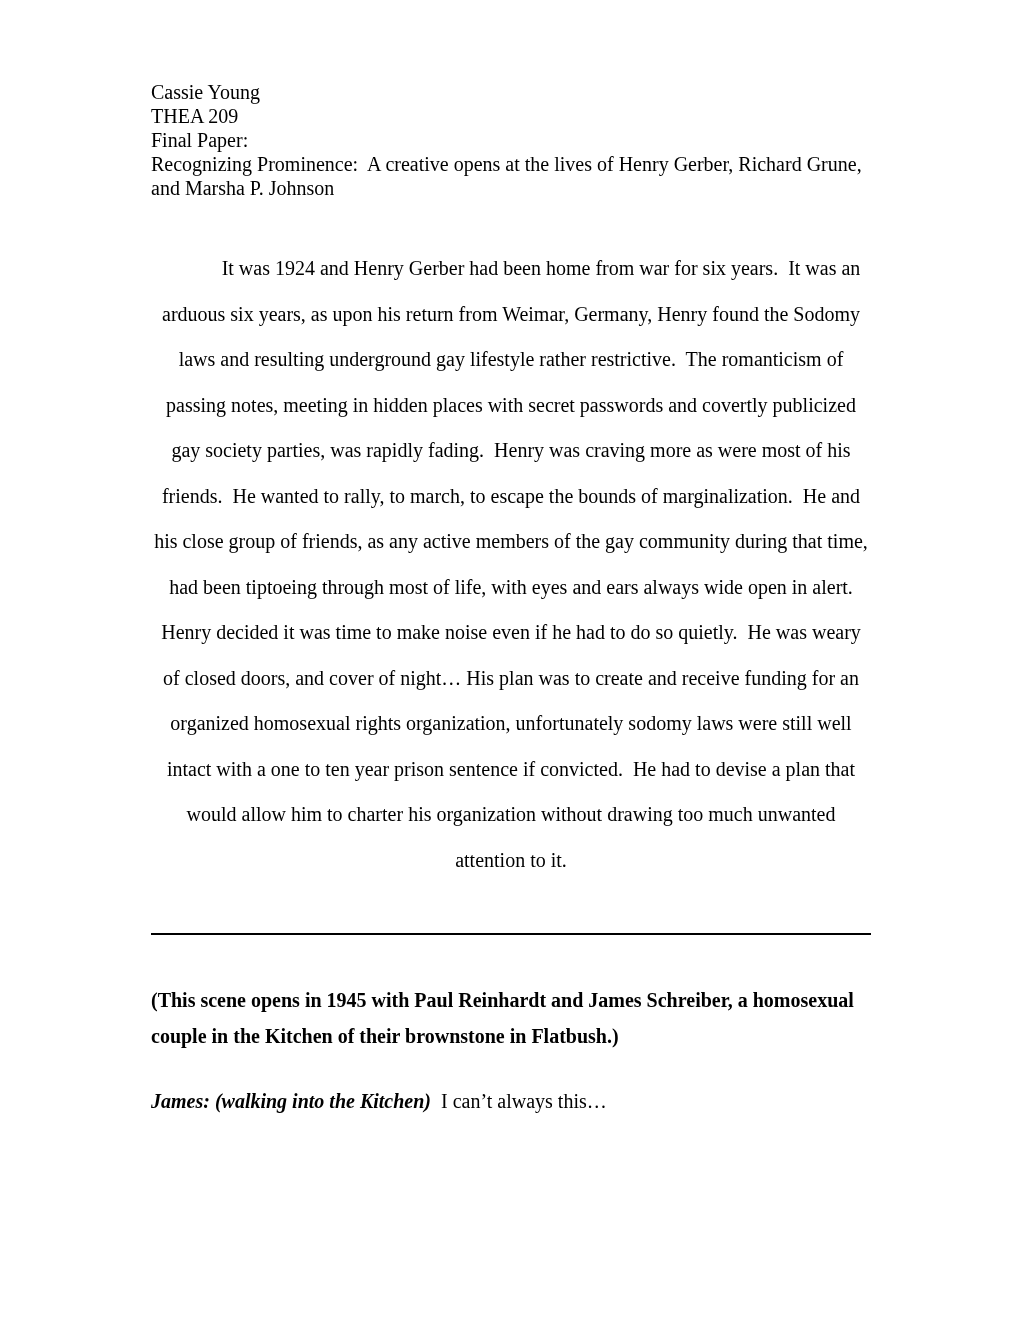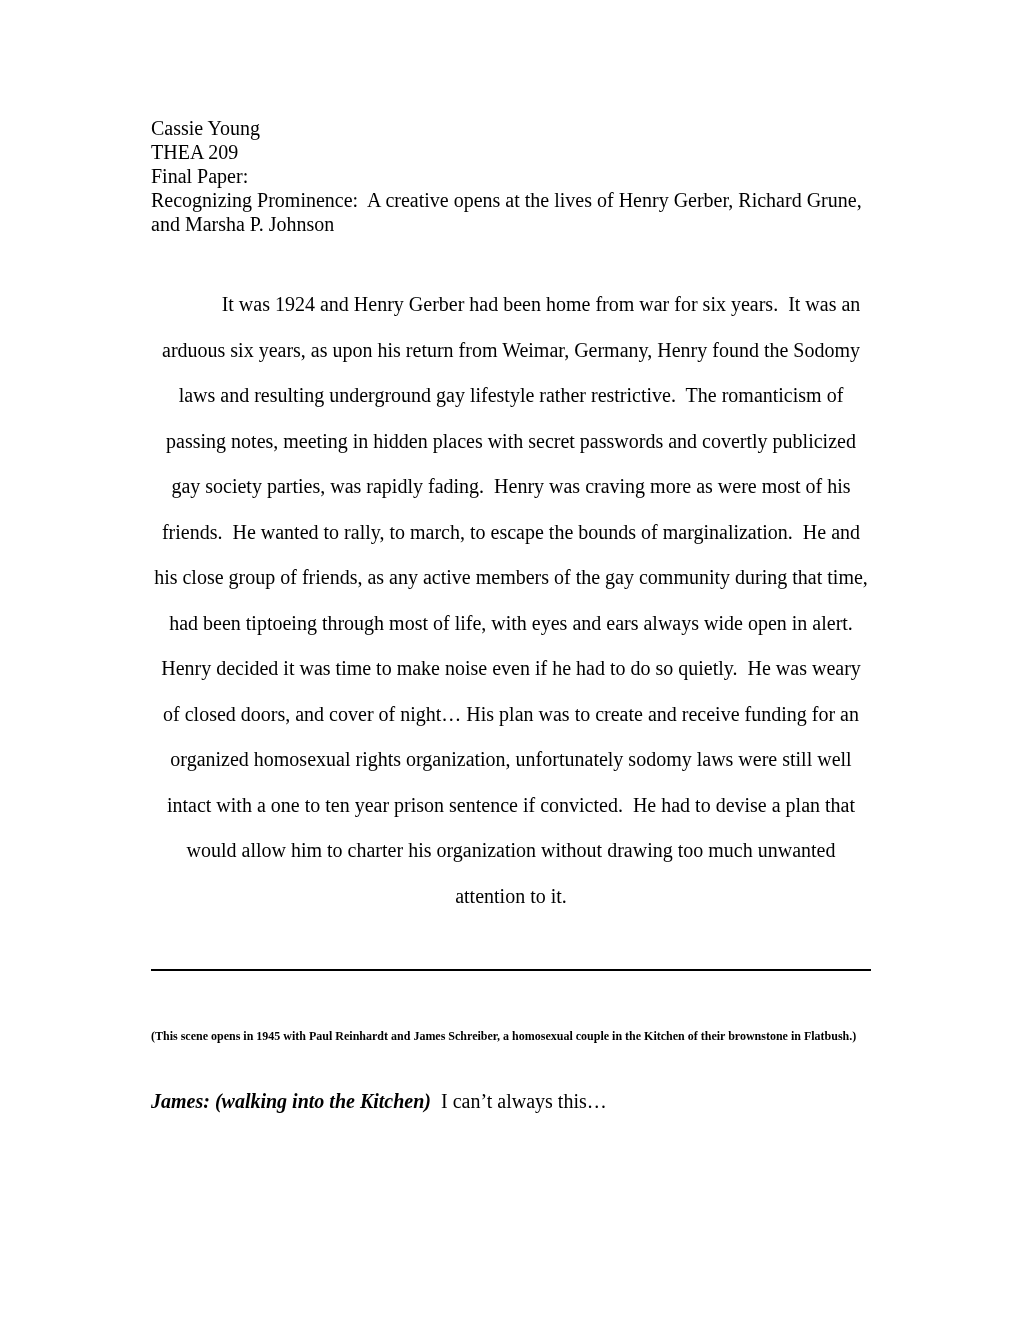--- a/index.html
+++ b/index.html
@@ -8,21 +8,21 @@
     position: relative;
     width: 1020px;
     height: 1320px;
     margin: 0 auto;
     background: #ffffff;
     font-family: "Liberation Serif", "DejaVu Serif", serif;
     color: #000000;
     overflow: hidden;
   }
   .content {
-    padding: 116px 149px 0 151px;
+    padding: 80px 149px 0 151px;
   }
   .header-block {
     font-size: 20px;
     line-height: 24px;
   }
   .header-block .hline {
     white-space: pre-wrap;
   }
   .body-paragraph {
     margin-top: 46px;
@@ -34,21 +34,21 @@
   }
   .section-divider {
     margin-top: 50px;
     border: none;
     border-top: 2px solid #000000;
     height: 0;
     width: 100%;
   }
   .stage-direction {
     margin-top: 47px;
-    font-size: 12px;
+    font-size: 20px;
     font-weight: bold;
     line-height: 36px;
     white-space: pre-wrap;
   }
   .dialogue-line {
     margin-top: 29px;
     font-size: 20px;
     line-height: 36px;
     white-space: pre-wrap;
   }

